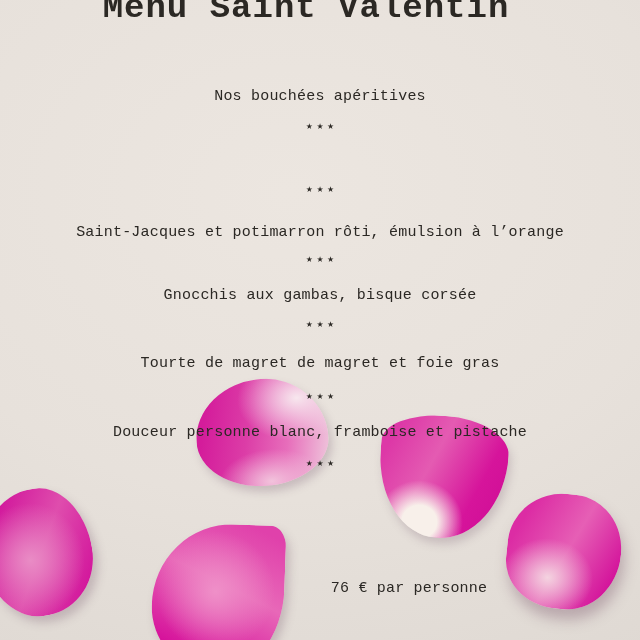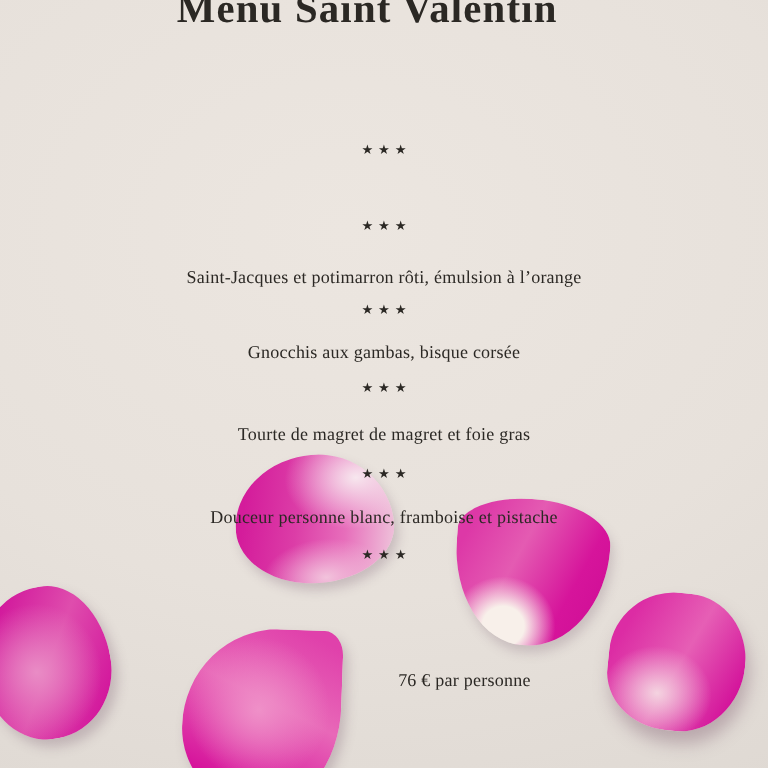--- a/index.html
+++ b/index.html
@@ -1,32 +1,32 @@
 <!DOCTYPE html>
 <html><head>
 <meta charset="utf-8">
 <style>
   html,body { margin:0; padding:0; }
   .canvas {
     position:relative; width:640px; height:640px; overflow:hidden;
     background:
       radial-gradient(ellipse 130% 100% at 45% 30%, #ece6e0 0%, #e7e1db 48%, #ded8d2 88%, #d6d0ca 100%);
-    font-family:Liberation Serif, serif;
+    font-family:Liberation Mono, monospace;
     color:#2b2824;
   }
   .line {
     position:absolute; left:320px; transform:translate(-50%,-50%);
     white-space:nowrap; z-index:2; font-size:15px; letter-spacing:0.2px;
     text-align:center;
   }
   .title {
     font-size:34px; font-weight:bold; letter-spacing:1px; left:306px;
   }
   .sep { font-size:11px; letter-spacing:4px; padding-left:4px; }
-  .price { left:387px; }
+  .price { left:409px;margin-top:20px; }
 
   .petal { position:absolute; z-index:1; }
   .petal-a {
     left:196px; top:379px; width:132px; height:107px;
     transform:rotate(-4deg);
     border-radius:52% 48% 50% 50% / 55% 58% 42% 45%;
     background:
       radial-gradient(ellipse 45% 40% at 78% 20%, #f7e7ee 0%, rgba(247,231,238,0) 100%),
       radial-gradient(ellipse 40% 30% at 55% 96%, #f2c3dc 0%, rgba(242,195,220,0) 100%),
       linear-gradient(100deg, #d41c9b 10%, #dc3da7 40%, #e76ebb 68%, #eebcd8 94%);
@@ -75,20 +75,21 @@
 <div class="canvas">
 
   <div class="petal petal-a"></div>
   <div class="petal petal-b"></div>
   <div class="petal petal-c"></div>
   <div class="petal petal-d"></div>
   <div class="petal petal-e"></div>
 
   <div class="line title" style="top:8px">Menu Saint Valentin</div>
 
+  <div class="line" style="top:96px">Nos bouchées apéritives</div>
   <div class="line sep" style="top:125px">★★★</div>
 
   <div class="line sep" style="top:188px">★★★</div>
 
   <div class="line" style="top:232px">Saint-Jacques et potimarron rôti, émulsion à l’orange</div>
   <div class="line sep" style="top:258px">★★★</div>
 
   <div class="line" style="top:295px">Gnocchis aux gambas, bisque corsée</div>
   <div class="line sep" style="top:323px">★★★</div>
 

